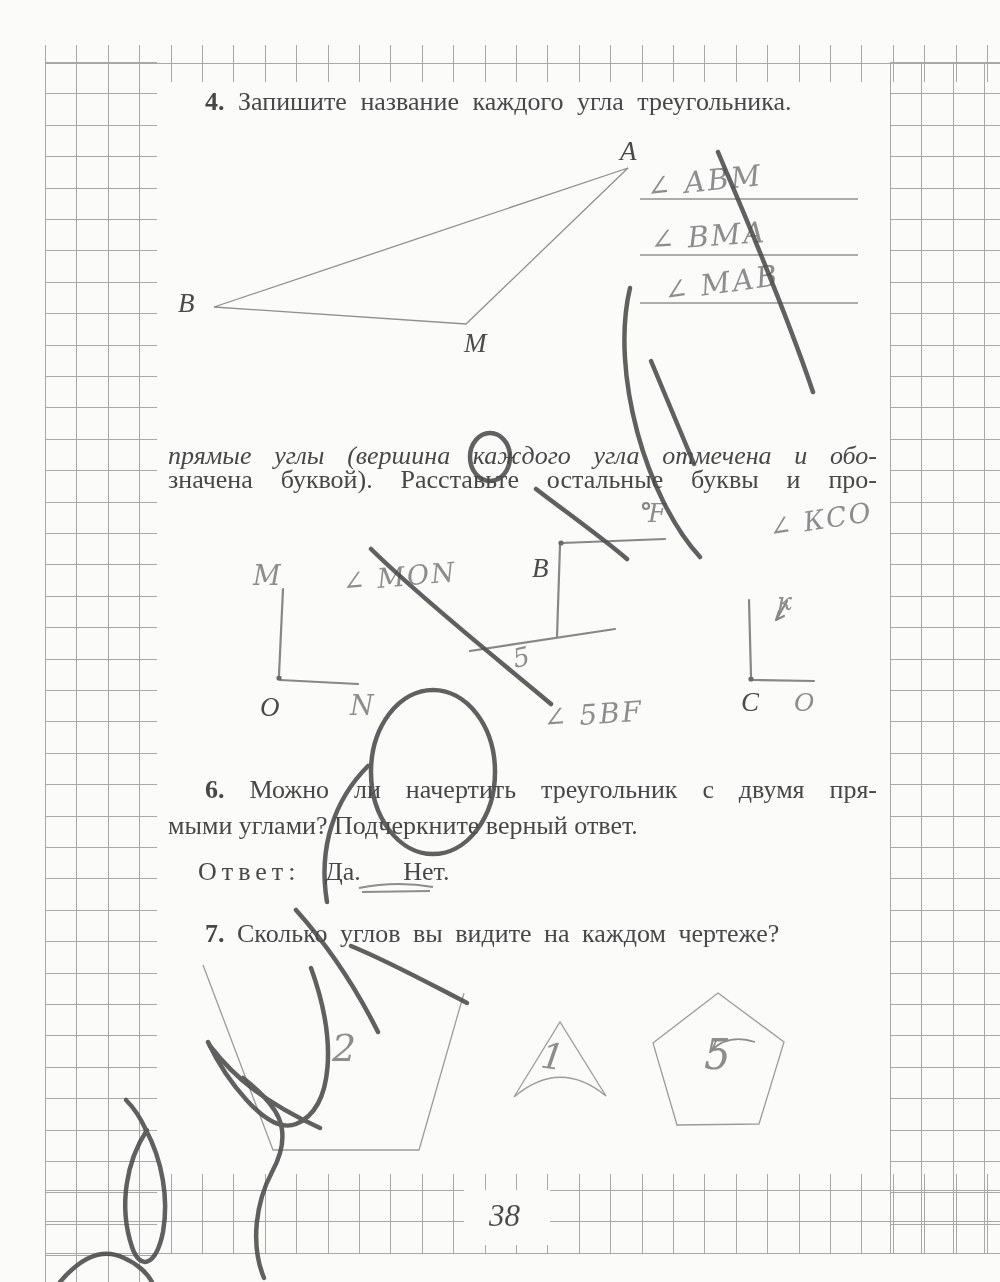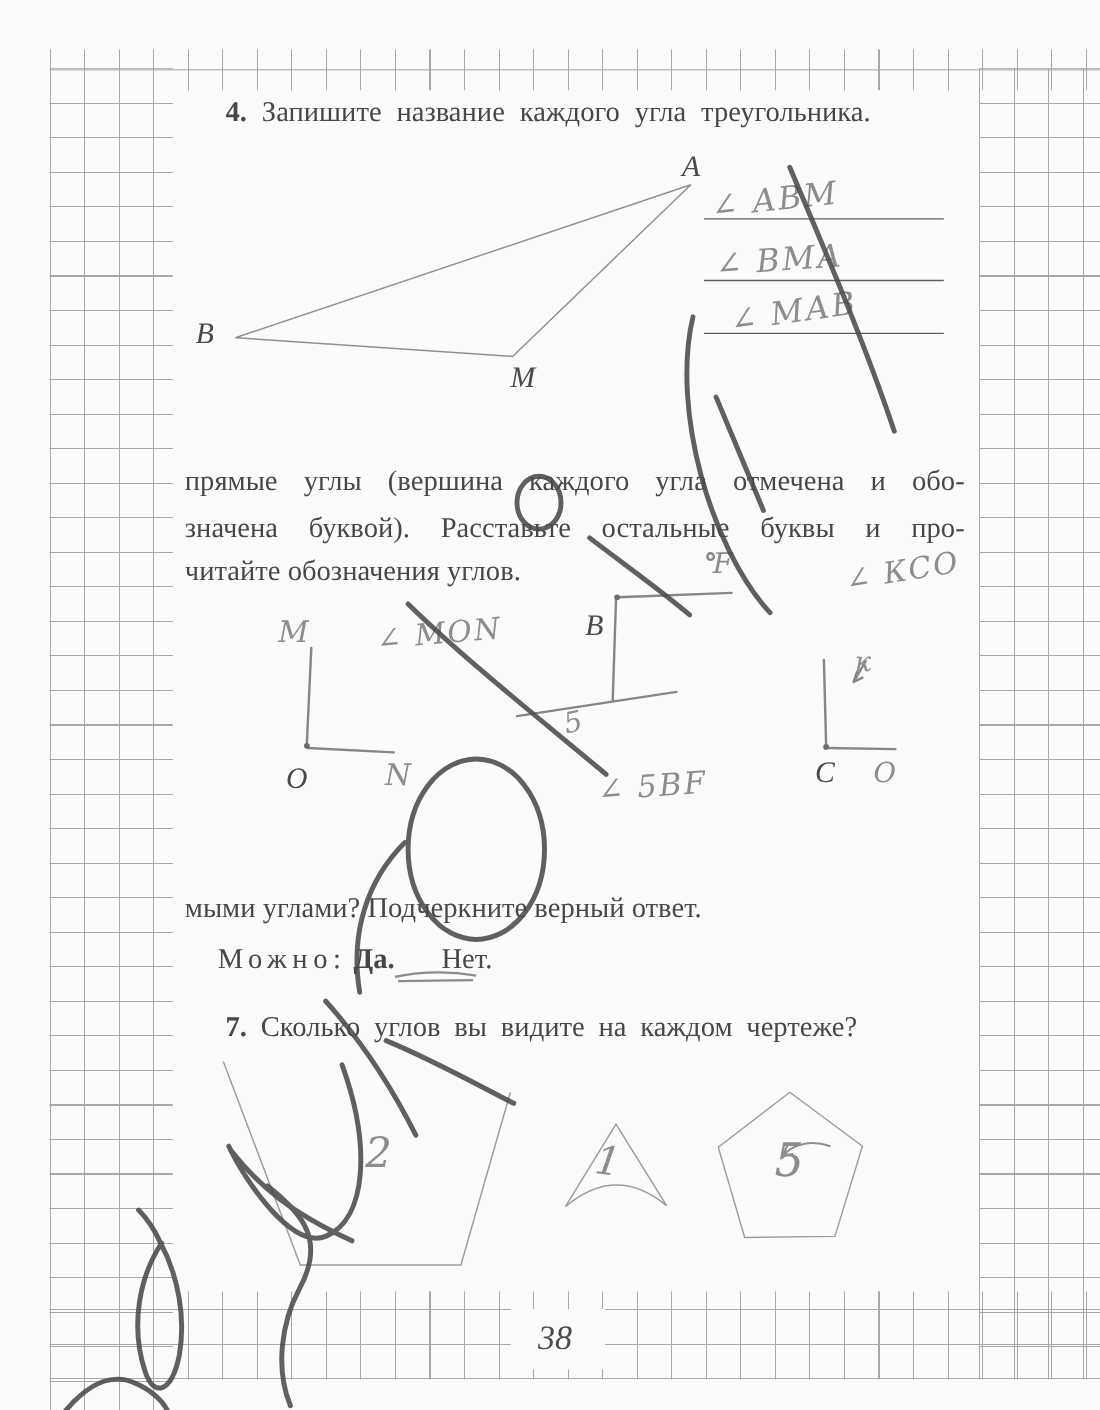--- a/index.html
+++ b/index.html
@@ -49,29 +49,32 @@
   <div class="grid g-topline"></div>
   <div class="grid g-left"></div>
   <div class="grid g-right"></div>
   <div class="grid g-bottom"></div>
 
   <div class="bodyline" style="top:84px;word-spacing:7px;">
     <span style="text-indent:37px;display:inline-block;width:37px;"></span><span class="num">4.</span>
     <span>Запишите название каждого угла треугольника.</span>
   </div>
 
-  <div class="bodyline just" style="top:419px;">прямые углы (вершина каждого угла отмечена и обо-</div>
+  <div class="bodyline just" style="top:438px;font-style:italic;">прямые углы (вершина каждого угла отмечена и обо-</div>
   <div class="bodyline just" style="top:462px;">значена буквой). Расставьте остальные буквы и про-</div>
-  <div class="bodyline" style="top:501px;">читайте обозначения углов.</div>
 
+  <div class="bodyline just indent" style="top:772px;">
+    <span class="num">6.</span>
+    <span>Можно ли начертить треугольник с двумя пря-</span>
+  </div>
   <div class="bodyline" style="top:808px;">мыми углами? Подчеркните верный ответ.</div>
 
   <div class="bodyline answerline" style="top:854px;left:198px;width:600px;">
-    <span style="letter-spacing:5px;">Можно:</span>
-    <span style="font-weight:bold;">Да.</span>
+    <span style="letter-spacing:5px;">Ответ:</span>
+    <span style="margin-left:18px;">Да.</span>
     <span style="margin-left:36px;">Нет.</span>
   </div>
 
   <div class="bodyline" style="top:916px;word-spacing:6px;">
     <span style="display:inline-block;width:37px;"></span><span class="num">7.</span>
     <span>Сколько углов вы видите на каждом чертеже?</span>
   </div>
 
   <div class="vlabel" style="left:620px;top:136px;">A</div>
   <div class="vlabel" style="left:178px;top:288px;">B</div>

